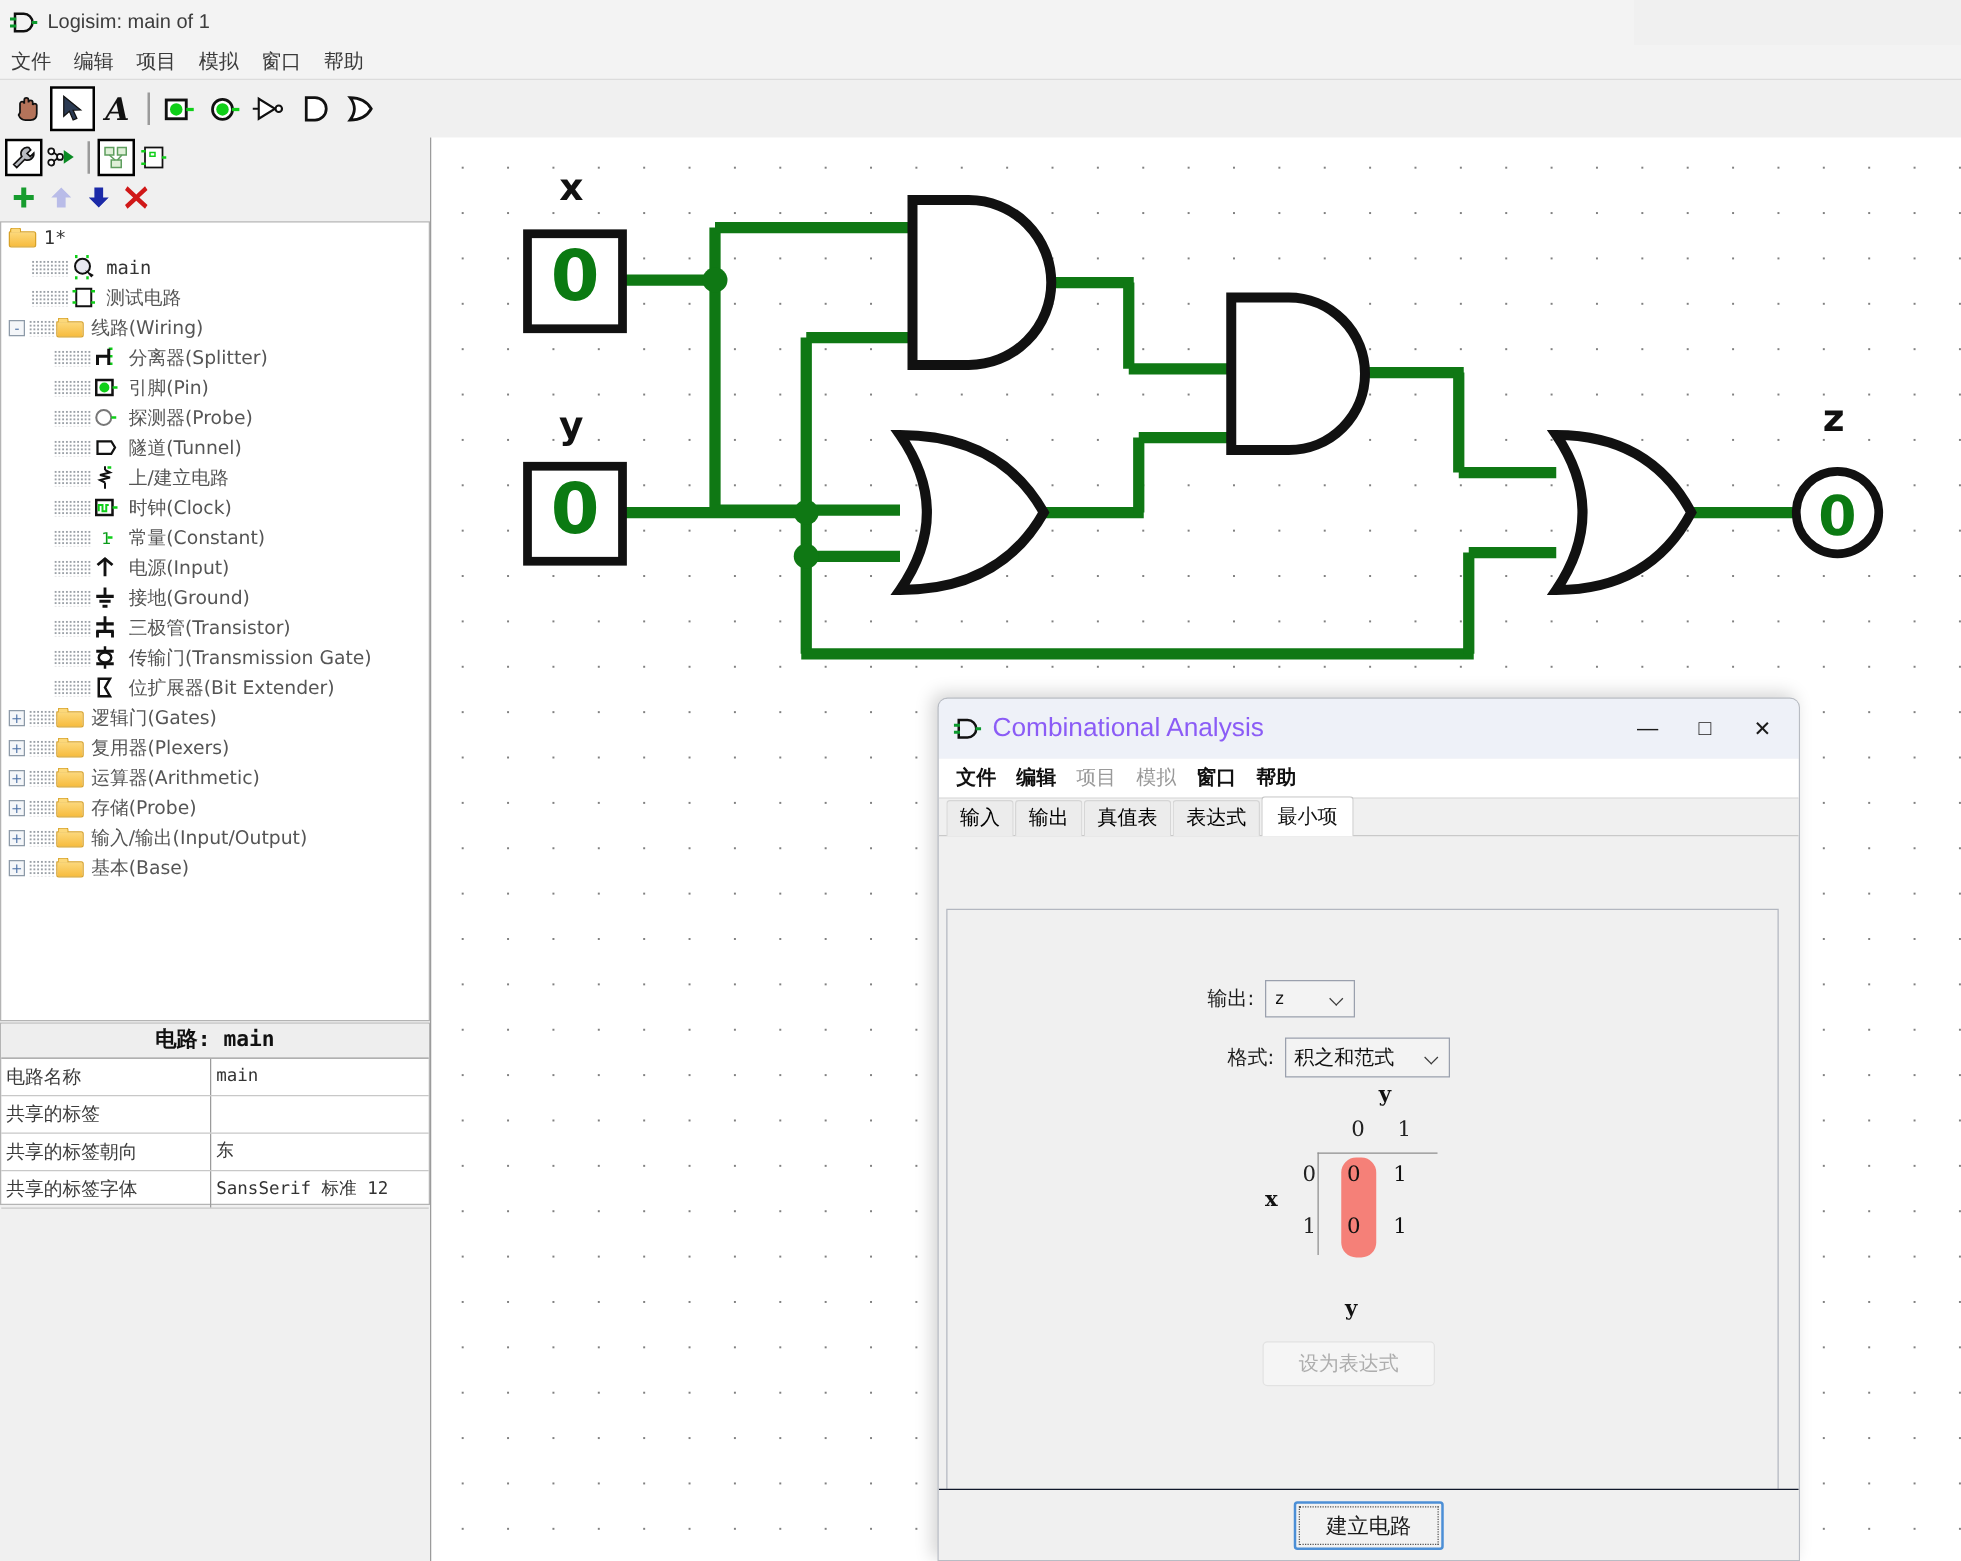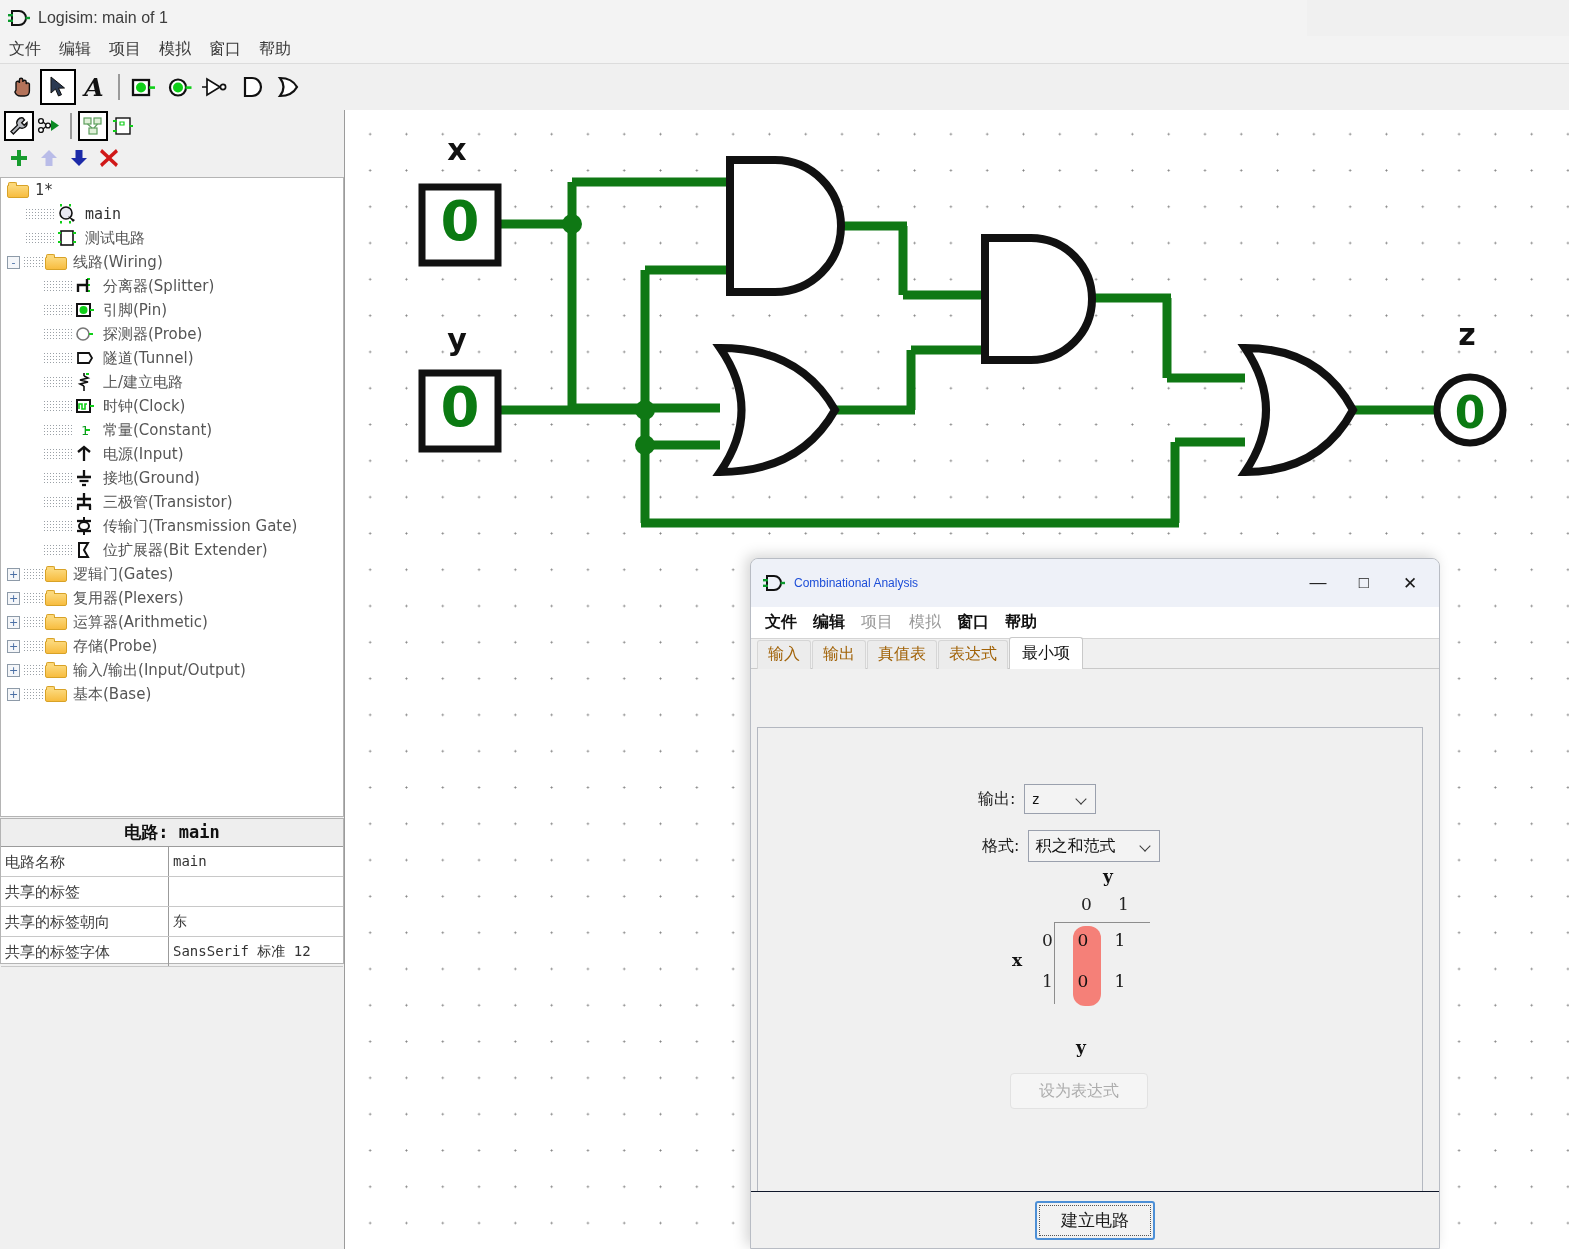--- a/index.html
+++ b/index.html
@@ -128,21 +128,21 @@
     position:absolute;left:750px;top:558px;width:690px;height:691px;
     background:#f0f0f0;border:1px solid #b8bcc4;
     border-radius:8px 8px 0 0;box-sizing:border-box;
     box-shadow:-4px -3px 14px rgba(0,0,0,0.17);
     overflow:hidden;
   }
   .dlg-title{
     height:48px;background:#eef1f8;display:flex;align-items:center;
     padding:0 6px 0 12px;box-sizing:border-box;
   }
-  .dlg-title .dt-text{font-size:12px;color:#1d4ed8;margin-left:9px;flex:1;}
+  .dlg-title .dt-text{font-size:21px;color:#8b5cf6;margin-left:9px;flex:1;}
   .wbtn{
     width:46px;height:34px;display:flex;align-items:center;justify-content:center;
     cursor:default;font-size:17px;color:#1b1b1b;
   }
 
   .dlg-menubar{
     height:32px;background:#fff;display:flex;align-items:center;
     border-bottom:1px solid #d4d4d4;padding-left:6px;box-sizing:border-box;
   }
   .dlg-menubar .mi{font-size:16px;padding:1px 8px;color:#3a3a3a;cursor:default;
@@ -151,21 +151,21 @@
   .dlg-menubar .mi.g{color:#9a9a9a;}
 
   .tabstrip{
     height:30px;background:#f0f0f0;display:flex;align-items:flex-end;
     padding-left:6px;box-sizing:border-box;position:relative;
   }
   .tabstrip:after{
     content:"";position:absolute;left:0;right:0;bottom:0;height:1px;background:#c9c9c9;
   }
   .tab{
-    padding:3px 10px 4px 10px;font-size:16px;color:#a16207;cursor:default;
+    padding:3px 10px 4px 10px;font-size:16px;color:#000000;cursor:default;
     background:#ececec;border:1px solid #d6d6d6;border-bottom:none;
     margin-right:1px;border-radius:3px 3px 0 0;position:relative;z-index:1;
     font-family:"DejaVu Sans","Liberation Sans",sans-serif;
   }
   .tab.active{background:#fff;color:#111;border-color:#c9c9c9;z-index:3;
     padding:5px 12px 5px 12px;}
 
   .tabpane{
     position:absolute;left:6px;top:168px;width:666px;height:516px;
     background:#f0f0f0;border:1px solid #b3b7c0;box-sizing:border-box;
@@ -712,21 +712,21 @@
       <div class="tab">输入</div>
       <div class="tab">输出</div>
       <div class="tab">真值表</div>
       <div class="tab">表达式</div>
       <div class="tab active">最小项</div>
     </div>
 
     <div class="tabpane">
       <div class="kmap-area">
 
-        <div class="selrow" style="left:220px;top:56px;">
+        <div class="selrow" style="left:208px;top:56px;">
           <span class="sel-label">输出:</span>
           <div class="combo" style="width:72px;height:30px;">
             <span class="cv">z</span>
             <span class="chev"></span>
           </div>
         </div>
 
         <div class="selrow" style="left:224px;top:102px;">
           <span class="sel-label">格式:</span>
           <div class="combo" style="width:132px;height:32px;">

